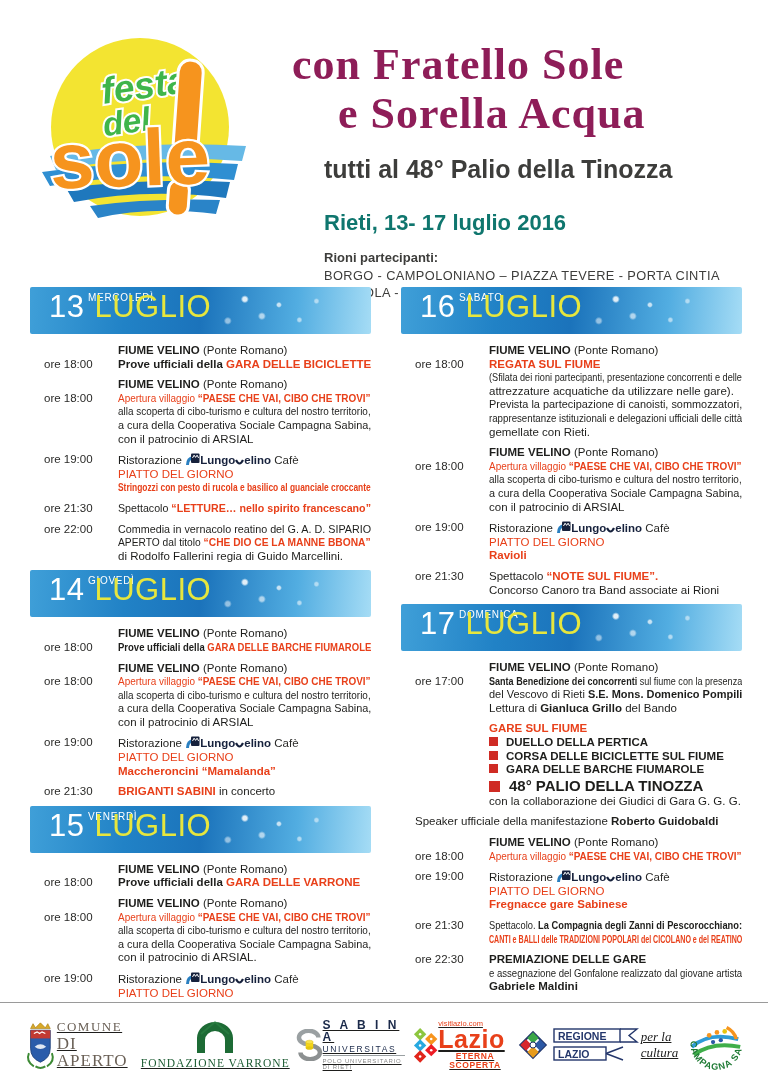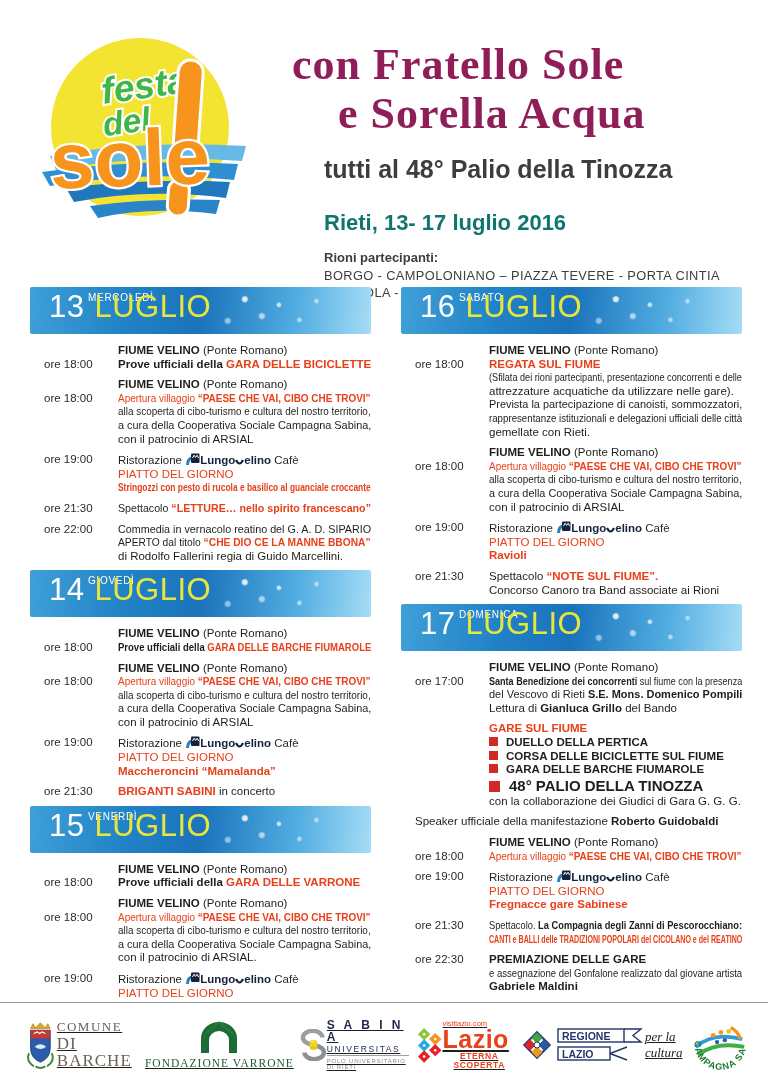--- a/index.html
+++ b/index.html
@@ -530,21 +530,21 @@
         <path d="M8 10 L11 4 L14 9 L20 3 L26 9 L29 4 L32 10 Z" fill="#d8a929" stroke="#a87f14" stroke-width="0.8"></path>
         <path d="M8 12 H32 V34 Q32 46 20 51 Q8 46 8 34 Z" fill="#2a5caa" stroke="#1a3c74" stroke-width="1"></path>
         <rect x="8" y="12" width="24" height="10" fill="#c23a32"></rect>
         <path d="M12 16 l4 -2 3 2 3 -2 4 2" stroke="#ffffff" stroke-width="1.4" fill="none"></path>
         <path d="M13 32 q7 -6 14 0 q-7 6 -14 0" fill="#ffffff" opacity=".85"></path>
         <path d="M6 40 Q2 50 12 56 M34 40 Q38 50 28 56" stroke="#3d8a35" stroke-width="2.4" fill="none"></path>
         <path d="M14 56 Q20 60 26 56" stroke="#3d8a35" stroke-width="2.4" fill="none"></path>
       </svg>
       <div class="sp-comune-txt">
         <div class="a">COMUNE</div>
-        <div class="b">DI BARCHE</div>
+        <div class="b">DI APERTO</div>
       </div>
     </div>
 
     <div class="sp sp-varrone">
       <svg width="46" height="34" viewBox="0 0 46 34">
         <path d="M5 33 V18 A18 16 0 0 1 41 18 V33 H33 V20 A10 9 0 0 0 13 20 V33 Z" fill="#1d6b35"></path>
         <path d="M9 14 L23 2 L37 14" stroke="#2f8a47" stroke-width="2" fill="none" opacity=".5"></path>
       </svg>
       <div class="sp-varrone-txt">FONDAZIONE VARRONE</div>
     </div>

